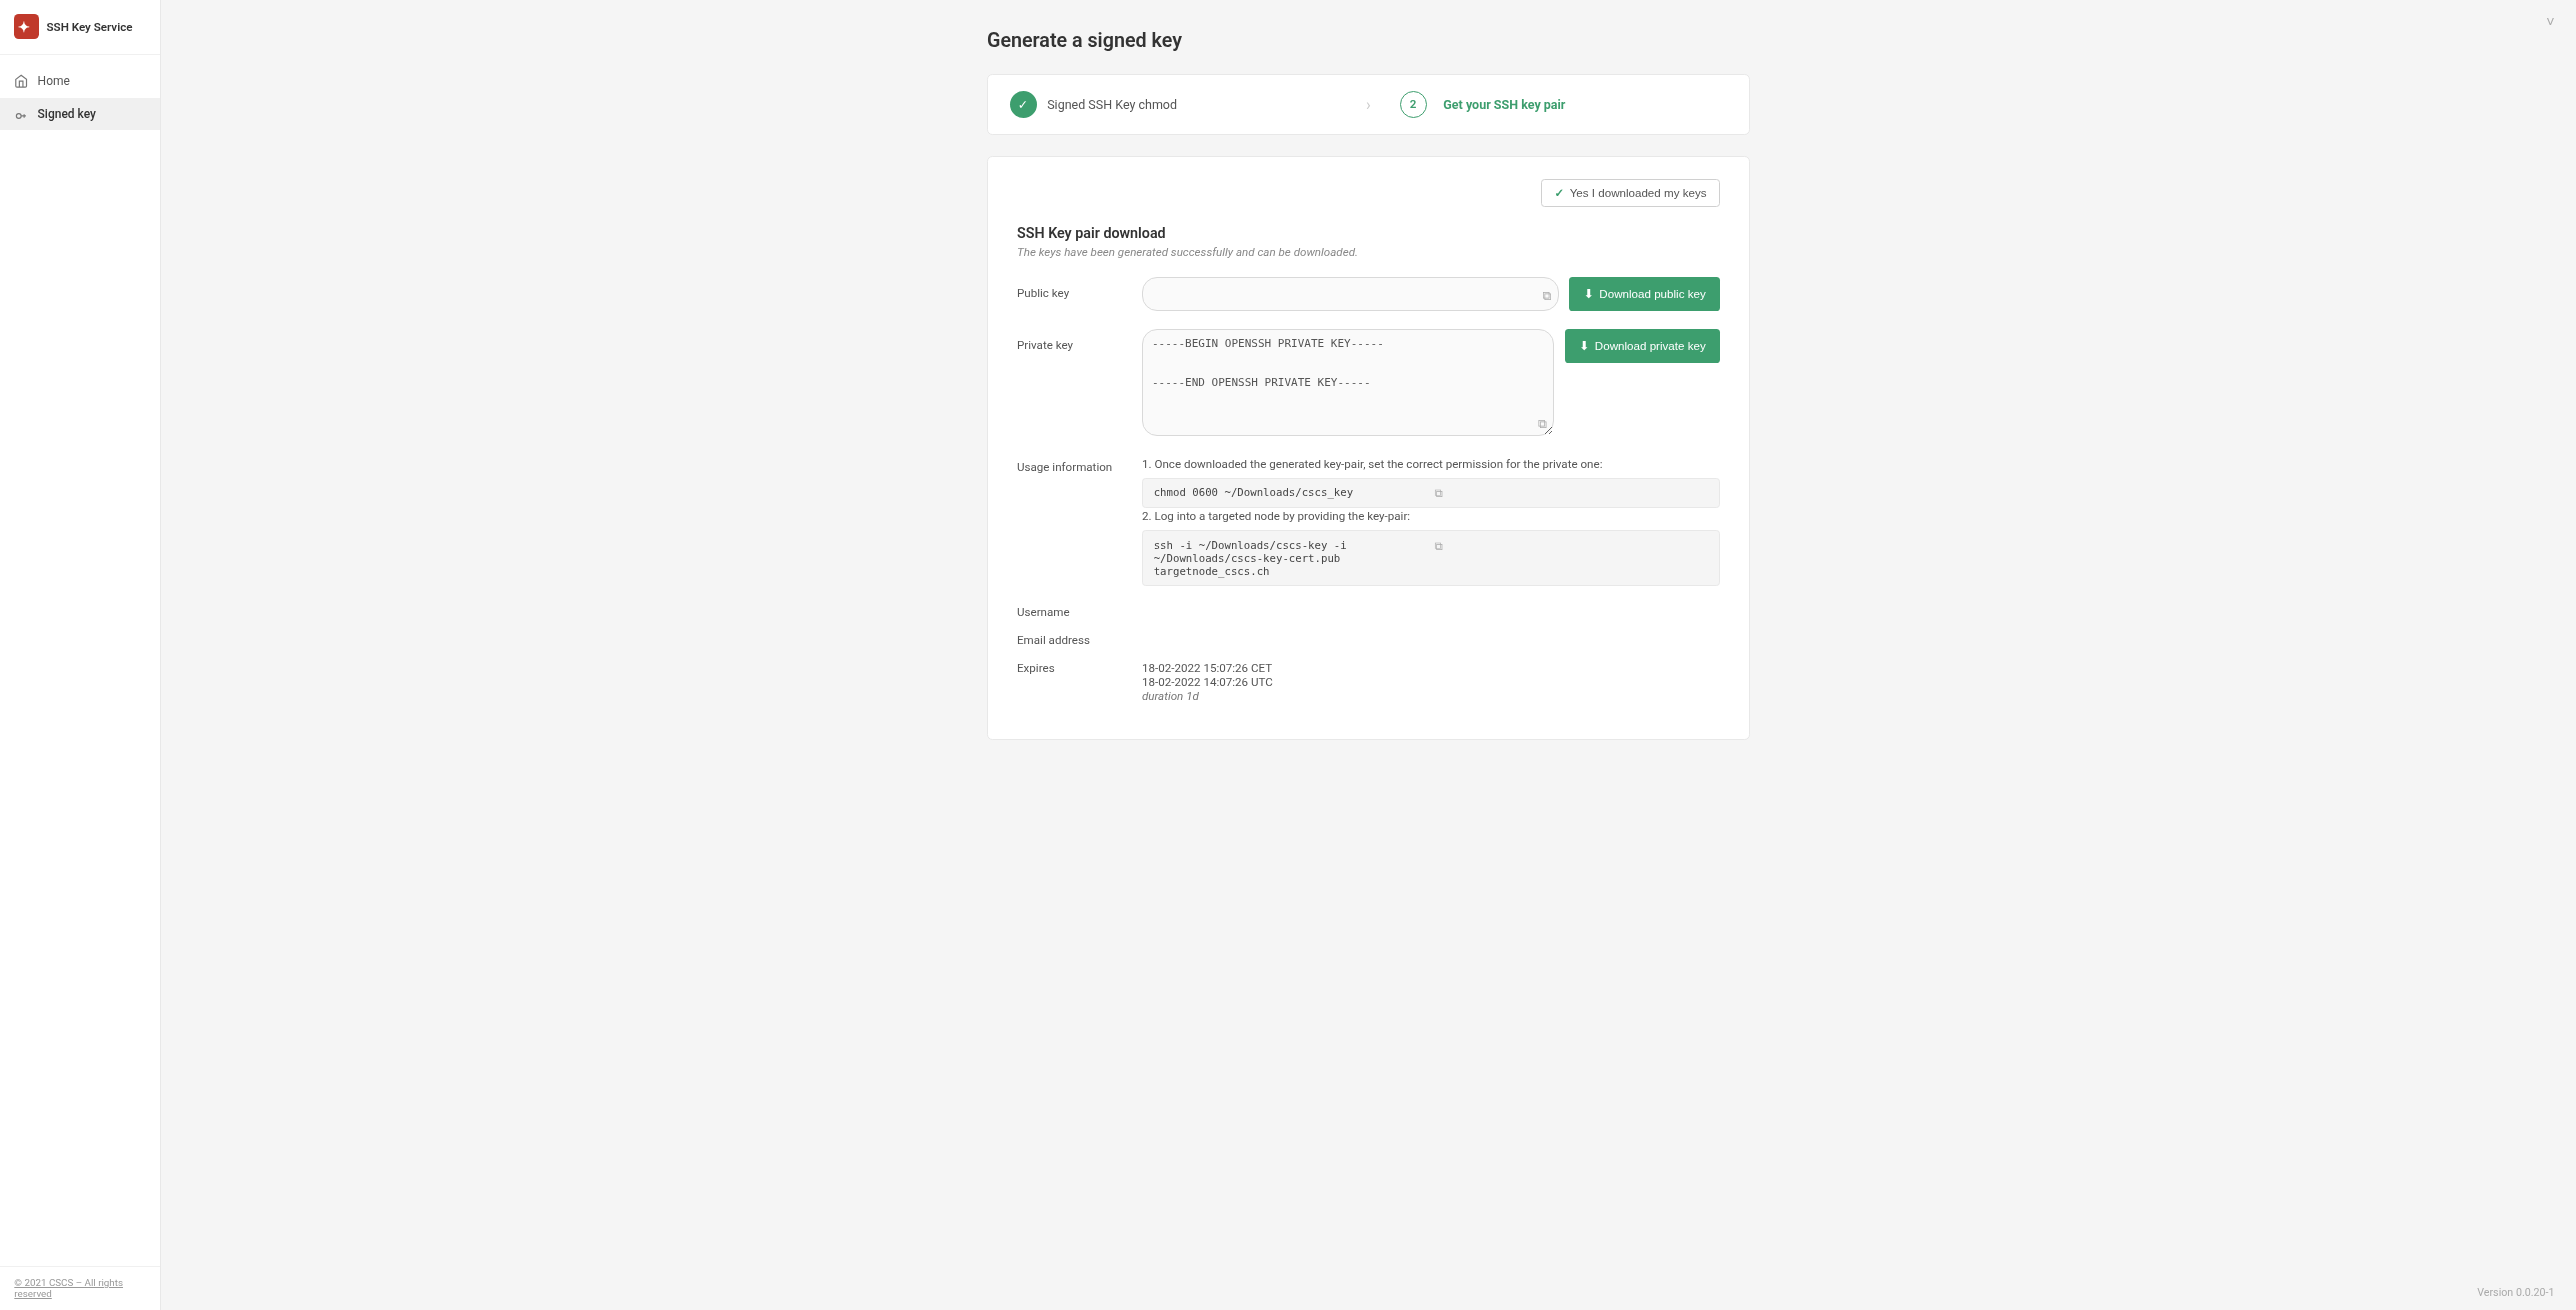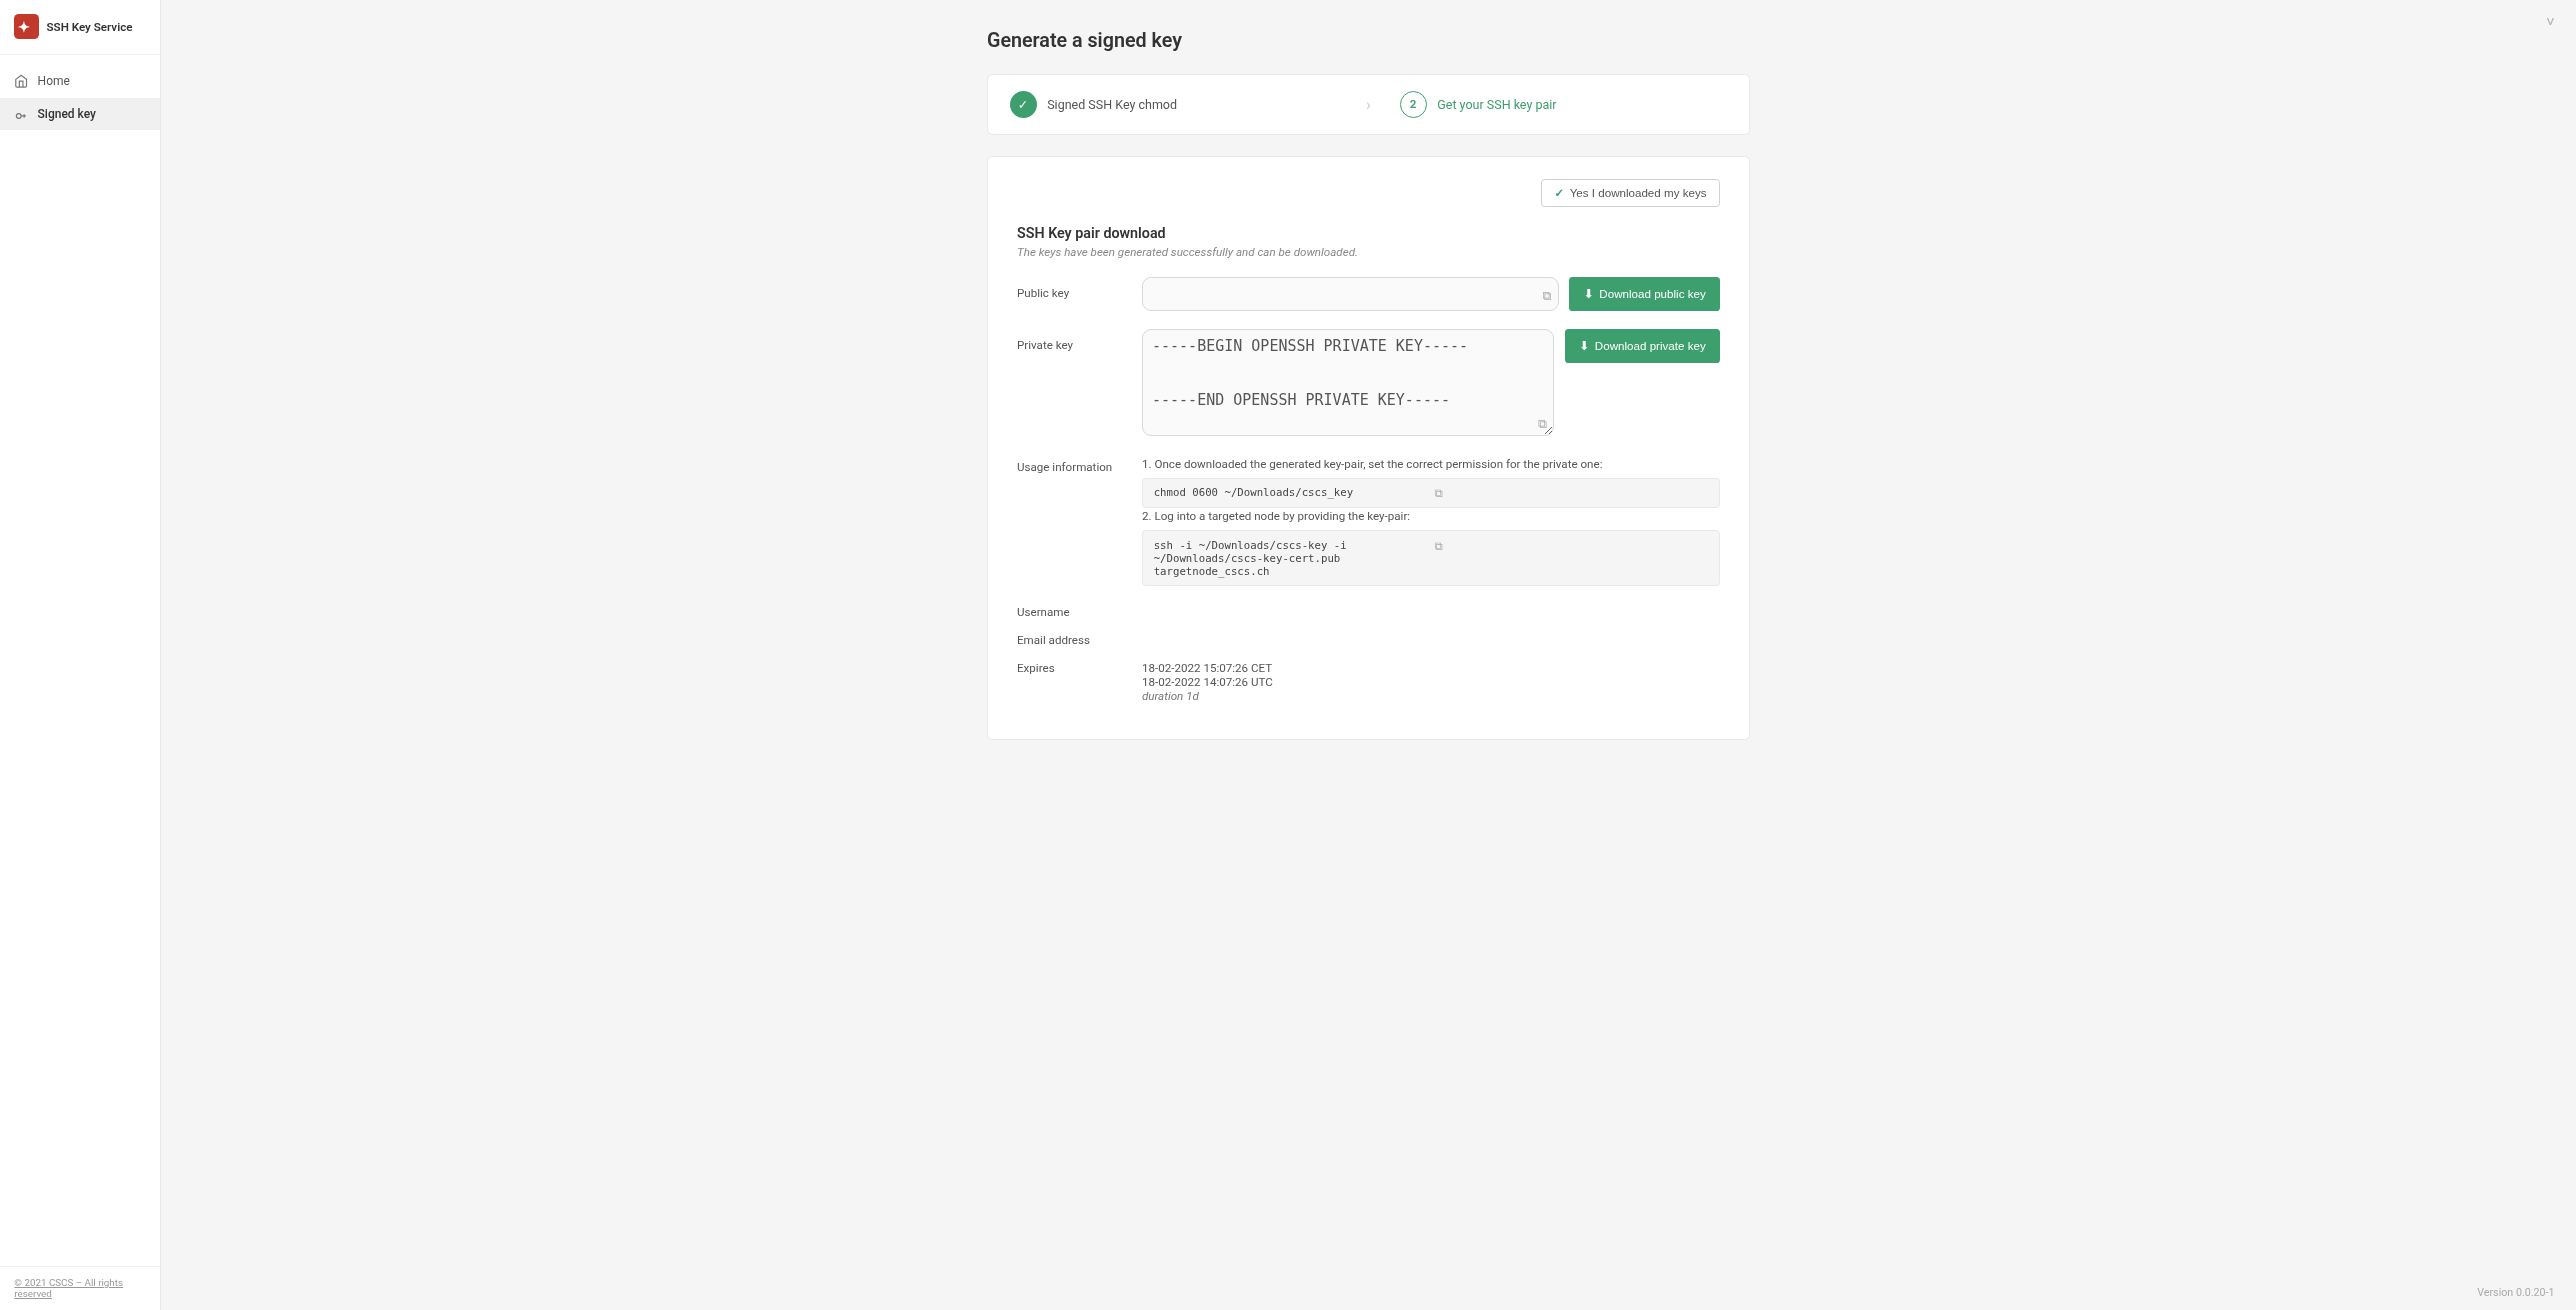--- a/index.html
+++ b/index.html
@@ -135,21 +135,22 @@
       align-items: center;
       justify-content: center;
       color: #3d9e6e;
       font-size: 11.6px;
       font-weight: 600;
       flex-shrink: 0;
     }
     .step-label-active {
       font-size: 12.5px;
       color: #3d9e6e;
-      font-weight: 400;
+      font-weight: 700;
+      margin-left: 6px;
     }
 
     
     .content-card {
       background: #fff;
       border: 0.9px solid #e8e8e8;
       border-radius: 5.4px;
       padding: 21.5px 29px;
     }
 
@@ -201,23 +202,23 @@
       color: #555;
       padding-top: 9px;
     }
     .key-input-wrap {
       flex: 1;
       position: relative;
     }
     .key-input {
       width: 100%;
       border: 0.9px solid #d9d9d9;
-      border-radius: 9px;
+      border-radius: 15px;
       padding: 7.2px 29px 7.2px 9px;
-      font-size: 15px;
+      font-size: 11px;
       font-family: monospace;
       color: #555;
       background: #fafafa;
       resize: vertical;
     }
     .key-input-single {
       height: 34px;
     }
     .key-input-multi {
       height: 107px;

